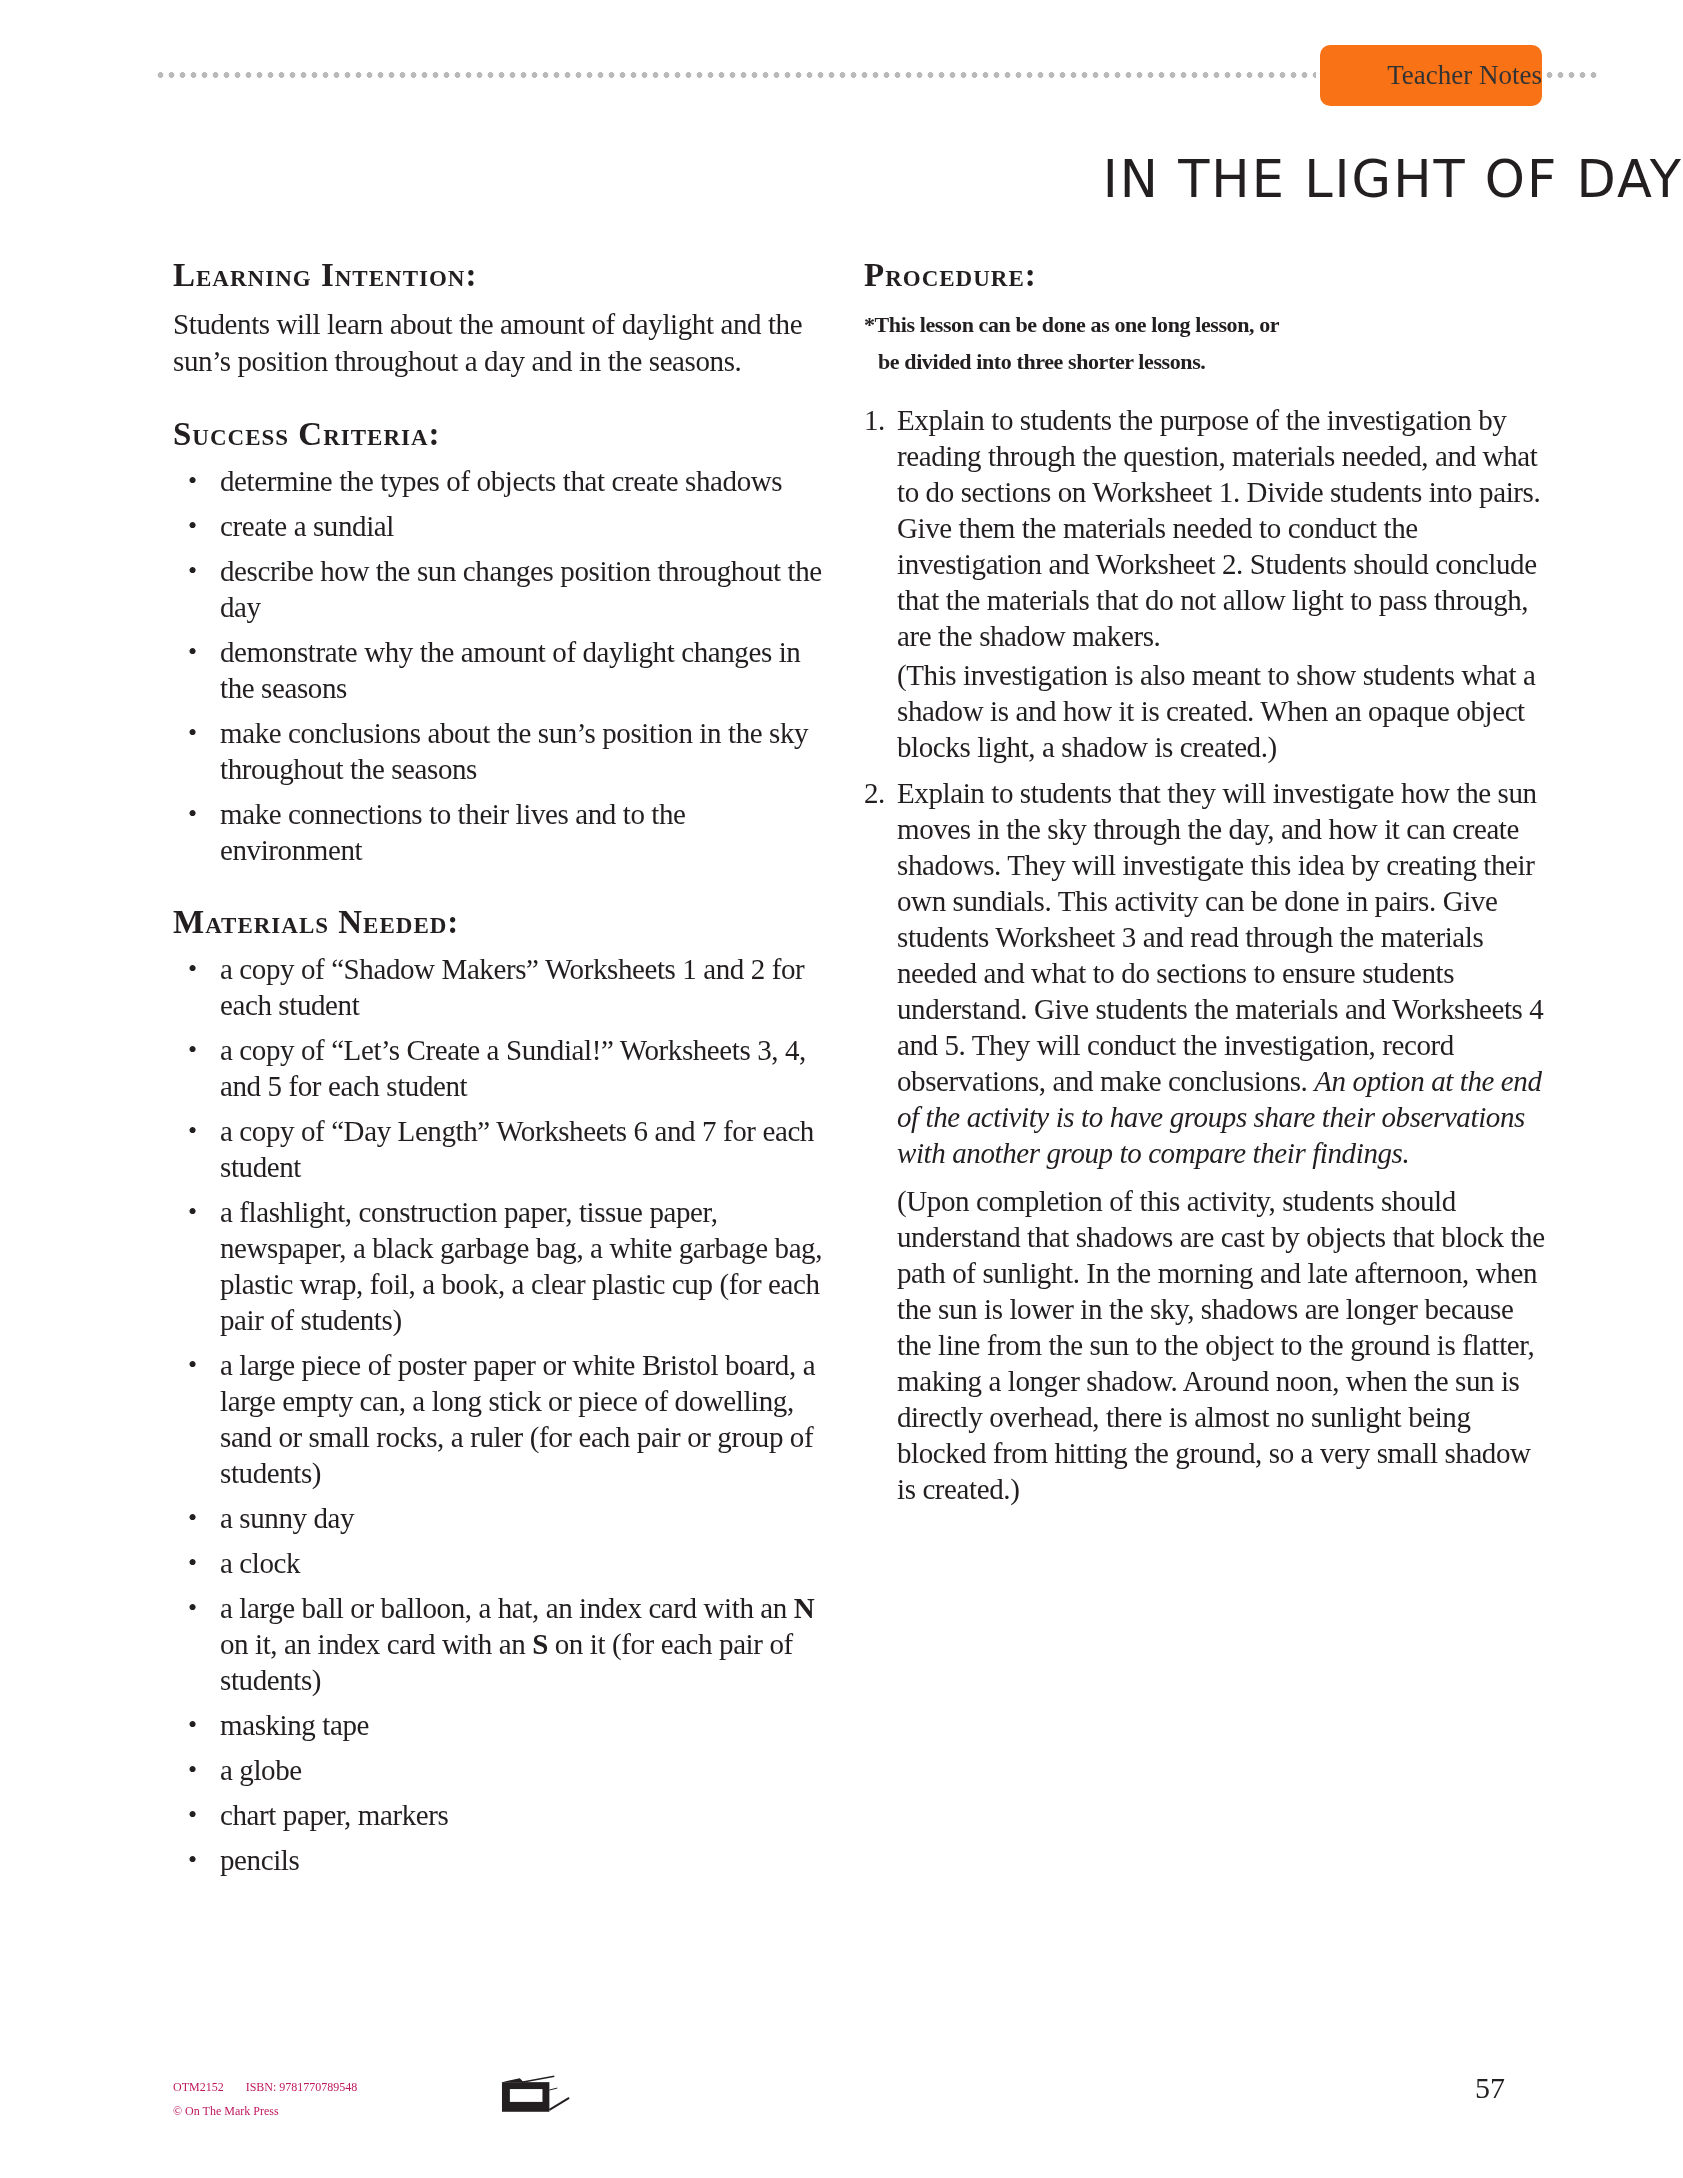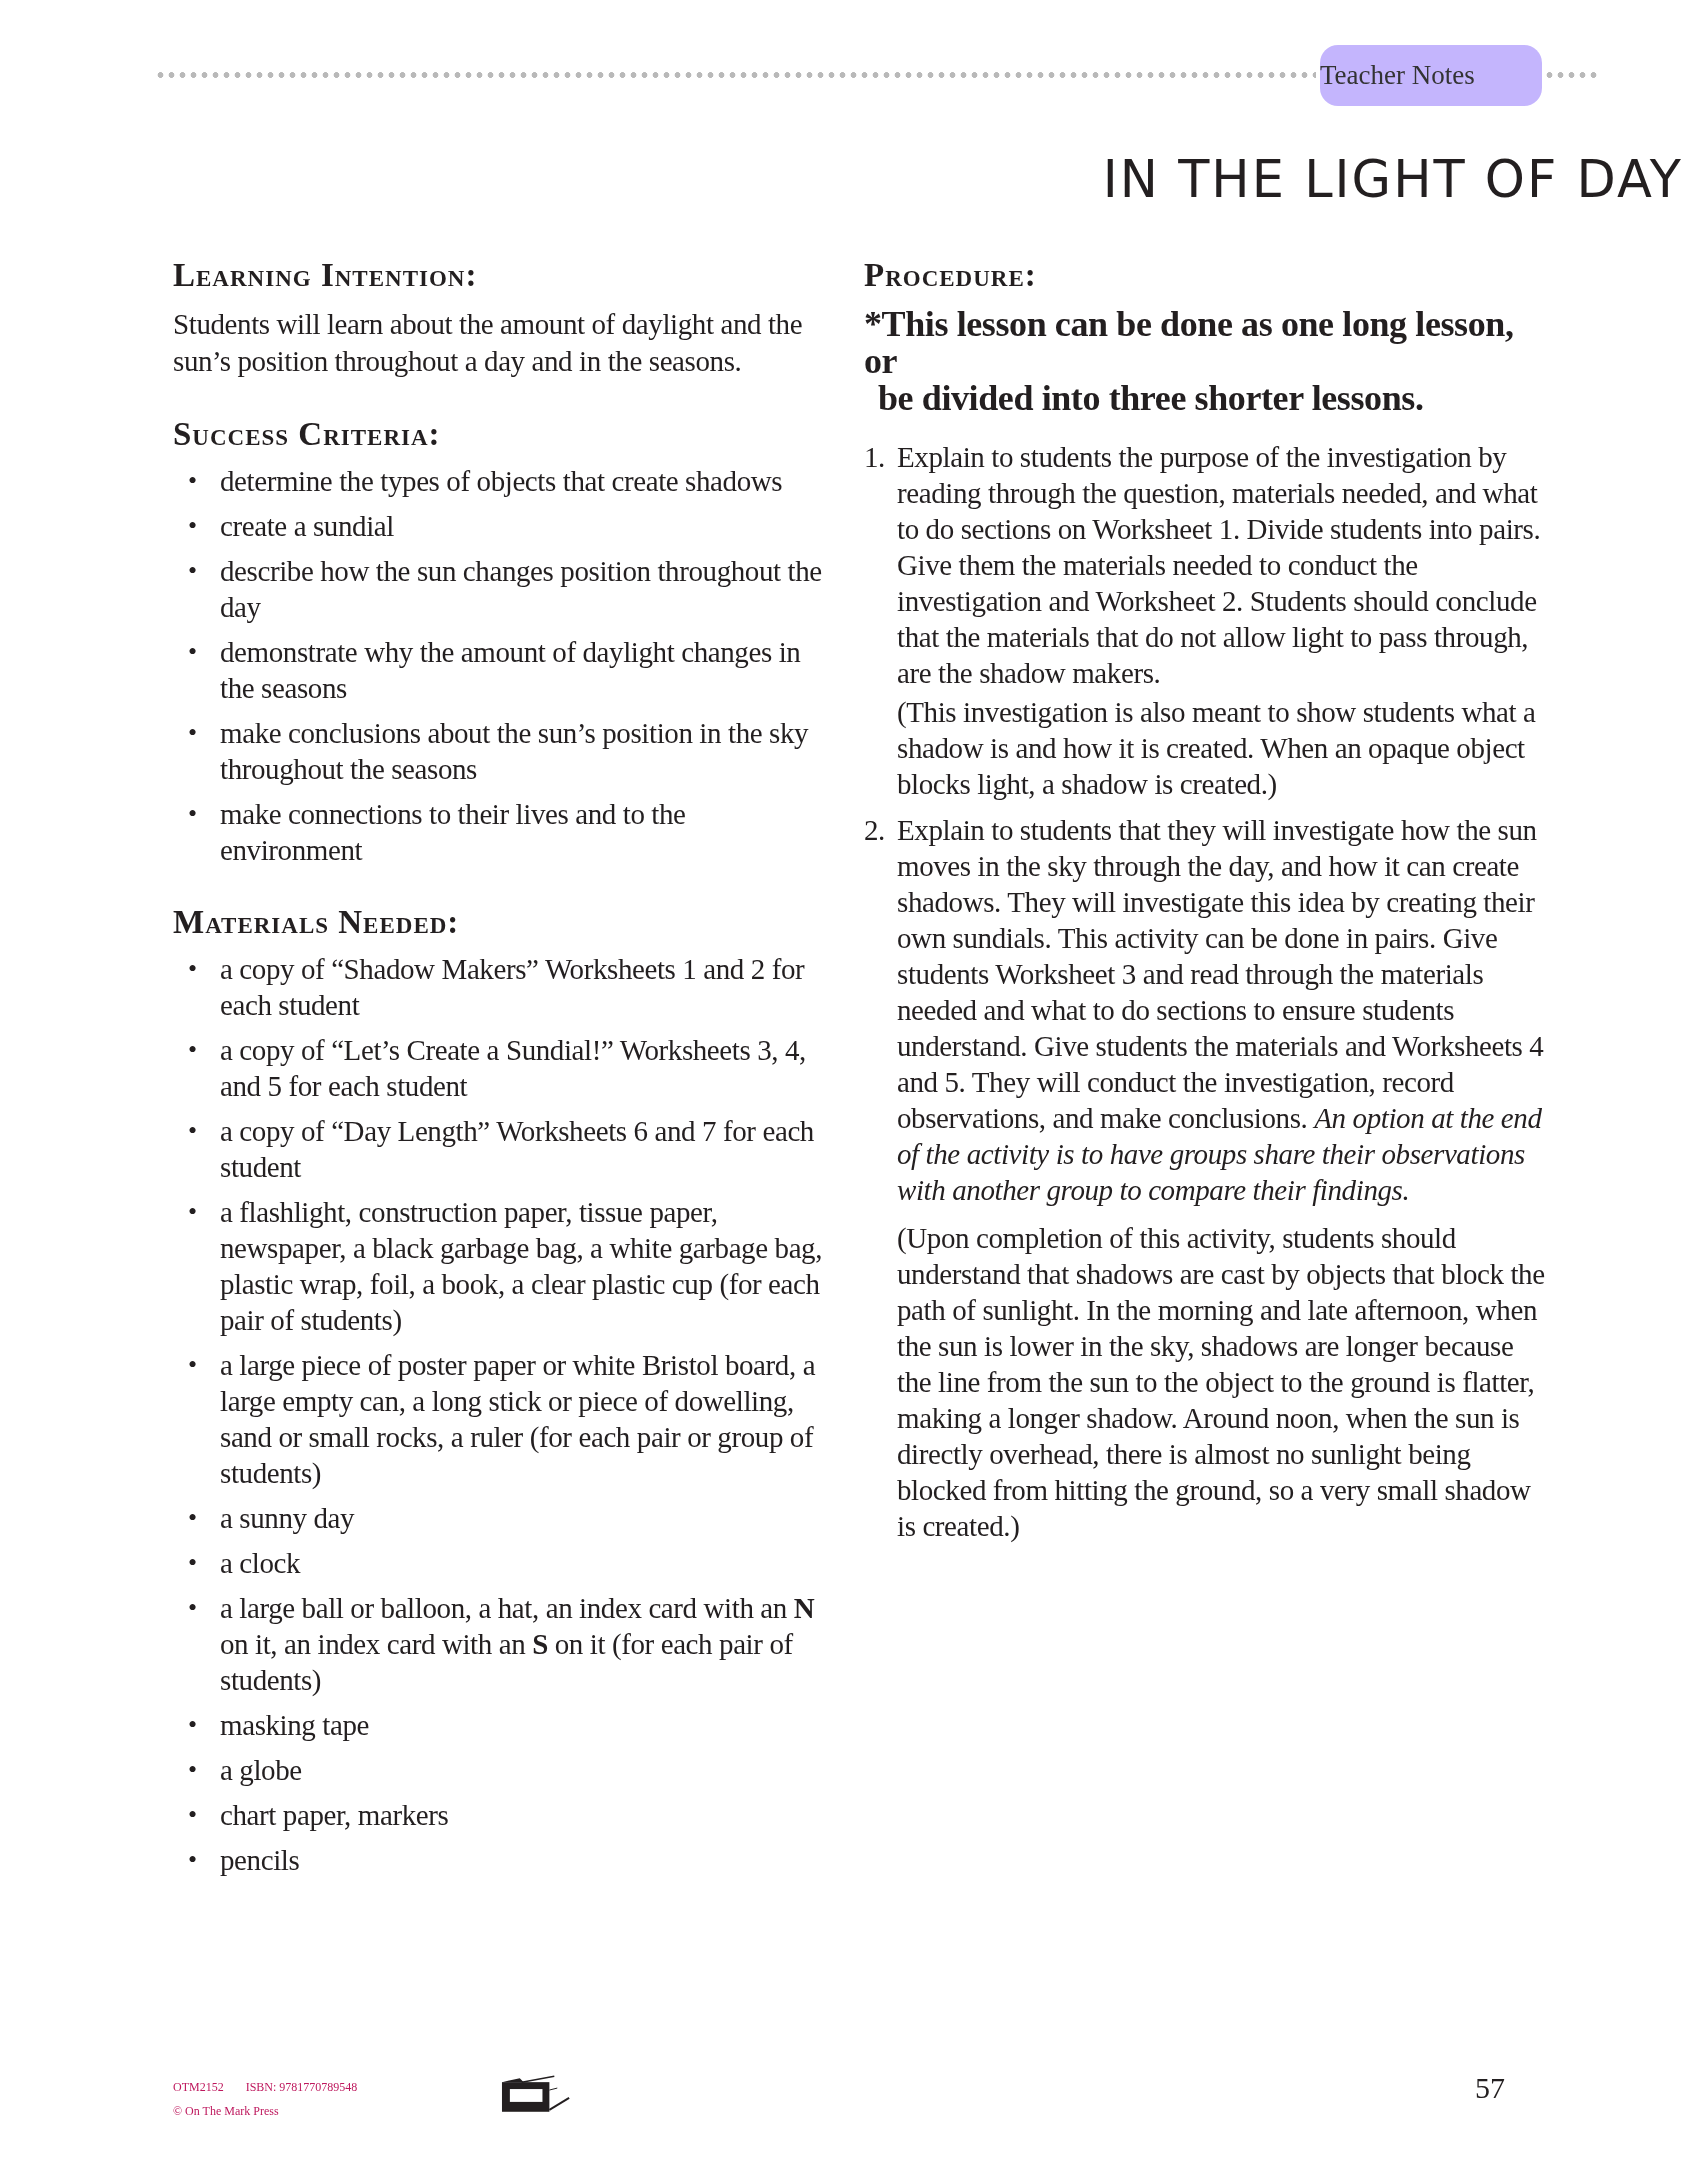--- a/index.html
+++ b/index.html
@@ -4,37 +4,37 @@
 <style>
   html, body { margin: 0; padding: 0; background: #ffffff; }
   body { width: 1683px; height: 2178px; position: relative; overflow: hidden;
          font-family: "Liberation Serif", "DejaVu Serif", serif; color: #231f20; }
   .dots { position: absolute; top: 71px; height: 8px;
           background-image: radial-gradient(circle, #b9b9b9 2.6px, transparent 3.2px);
           background-size: 11px 8px; background-repeat: repeat-x; }
   .dots.left { left: 155px; width: 1161px; }
   .dots.right { left: 1544px; width: 54px; }
   .tab { position: absolute; left: 1320px; top: 45px; width: 222px; height: 61px;
-         background: #c4b5fd; border-radius: 18px; display: flex; align-items: center;
-         justify-content: flex-start; font-size: 27px; color: #333; }
+         background: #f97316; border-radius: 10px; display: flex; align-items: center;
+         justify-content: flex-end; font-size: 27px; color: #333; }
   .title { position: absolute; left: 0; width: 1683px; top: 150px; text-align: right;
            font-family: "DejaVu Sans", sans-serif; font-size: 51px; letter-spacing: 2px;
            font-weight: 400; color: #231f20; }
   .col { position: absolute; top: 259px; }
   .col.left { left: 173px; width: 653px; }
   .col.right { left: 864px; width: 683px; }
   h2 { margin: 0; font-family: "Liberation Serif", serif; font-weight: 700;
        font-variant: small-caps; font-size: 33px; line-height: 1; letter-spacing: 1px; color: #231f20; }
   .para { font-size: 29px; line-height: 37px; margin: 14px 0 0 0; letter-spacing: -0.4px; }
   .sec { margin-top: 38px; }
   ul.bul { list-style: none; margin: 12px 0 0 0; padding: 0; }
   ul.bul li { position: relative; padding-left: 47px; font-size: 29px; line-height: 36px;
               margin-bottom: 9px; letter-spacing: -0.4px; }
   ul.bul li .b { position: absolute; left: 15px; top: 0; font-size: 26px; }
-  .note { font-size: 36px; line-height: 37px; font-weight: 700; margin-top: 14px;
+  .note { font-size: 22px; line-height: 37px; font-weight: 700; margin-top: 14px;
           letter-spacing: -0.4px; }
   .note .l2 { padding-left: 14px; display: block; }
   ol.proc { list-style: none; margin: 22px 0 0 0; padding: 0; }
   ol.proc li { position: relative; padding-left: 33px; font-size: 29px; line-height: 36px;
                margin-bottom: 10px; letter-spacing: -0.4px; }
   ol.proc li .n { position: absolute; left: 0; top: 0; }
   ol.proc li p { margin: 0; }
   ol.proc li p.sub { margin-top: 3px; }
   ol.proc li p.sub2 { margin-top: 12px; }
   em { }

